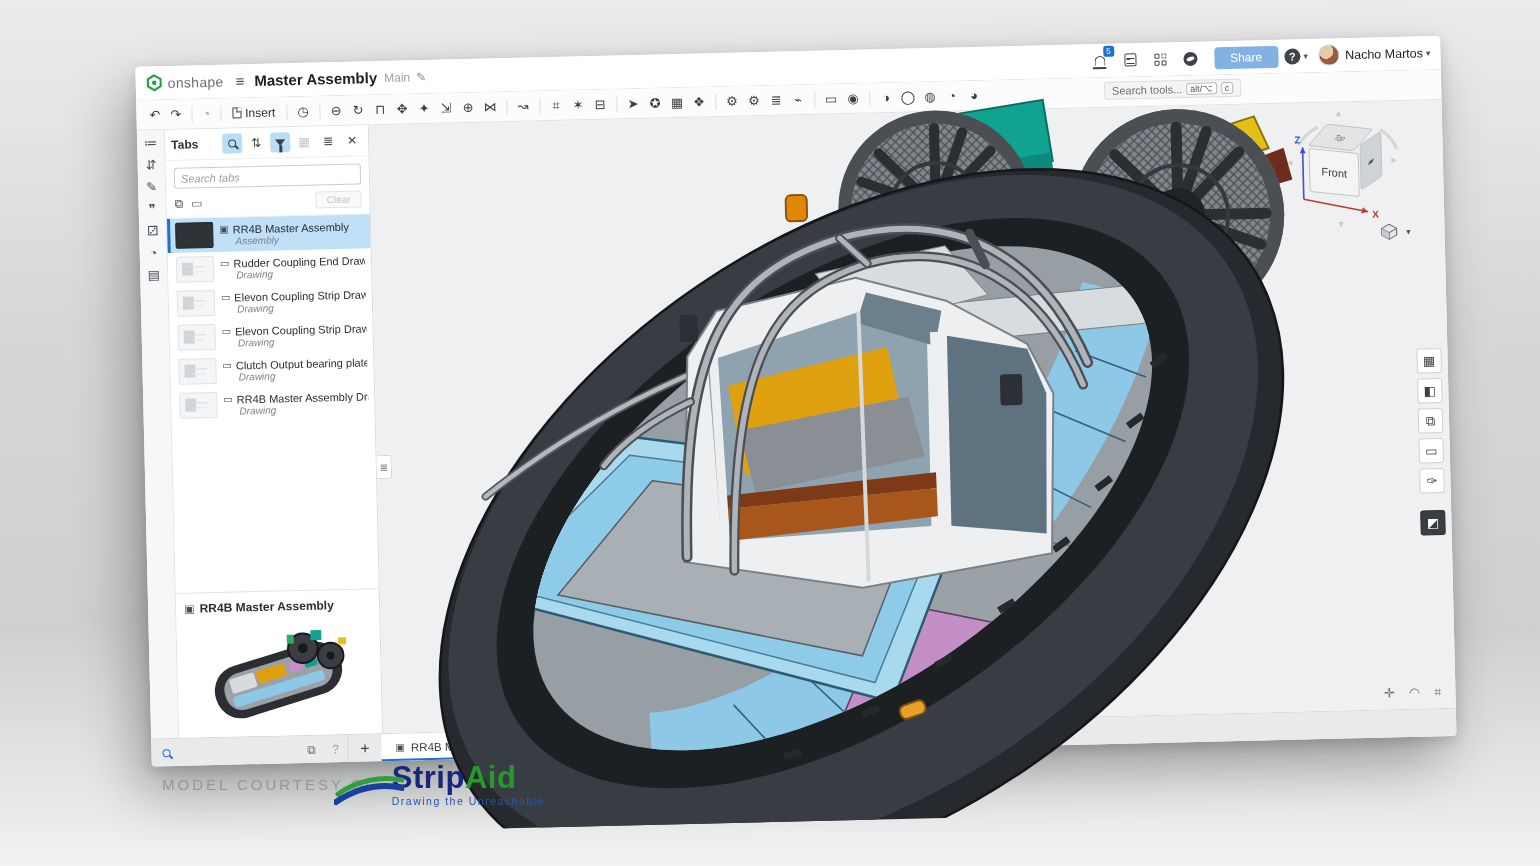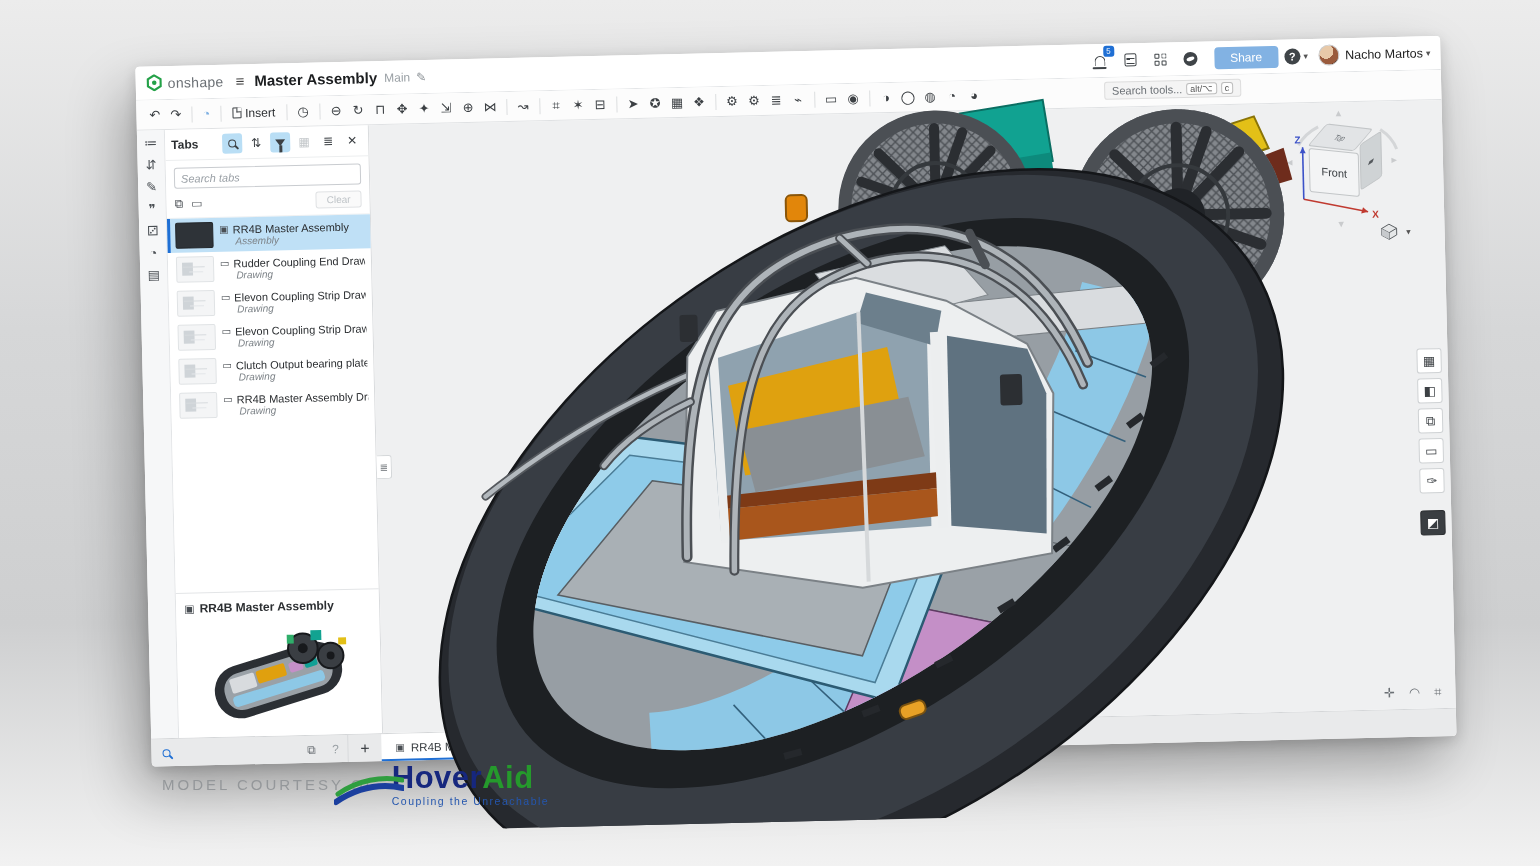--- a/index.html
+++ b/index.html
@@ -598,17 +598,17 @@
 </div>
 
 <div class="footer">
   <span class="fcap">MODEL COURTESY OF</span>
   <span class="flogo">
     <svg class="swoosh" width="70" height="44" viewBox="0 0 70 44">
       <path d="M4 26 C 24 12 48 8 68 12" stroke="#2f9e3f" stroke-width="5" fill="none" stroke-linecap="round"></path>
       <path d="M2 34 C 26 18 50 16 69 20" stroke="#1b3f9e" stroke-width="6" fill="none" stroke-linecap="round"></path>
     </svg>
     <span class="words">
-      <span class="w-hover">Hover</span><span class="w-aid">Aid</span>
-    </span>
-    <div class="tagline">Coupling the Unreachable</div>
+      <span class="w-hover">Strip</span><span class="w-aid">Aid</span>
+    </span>
+    <div class="tagline">Drawing the Unreachable</div>
   </span>
 </div>
 
 </body></html>

